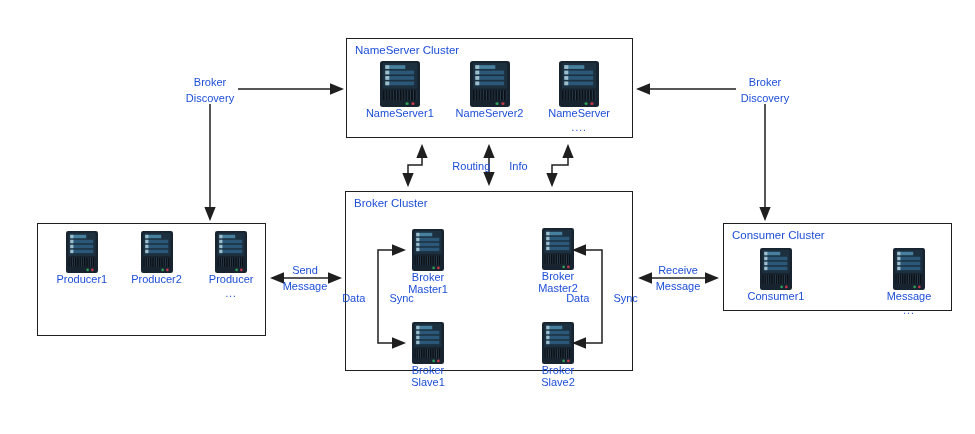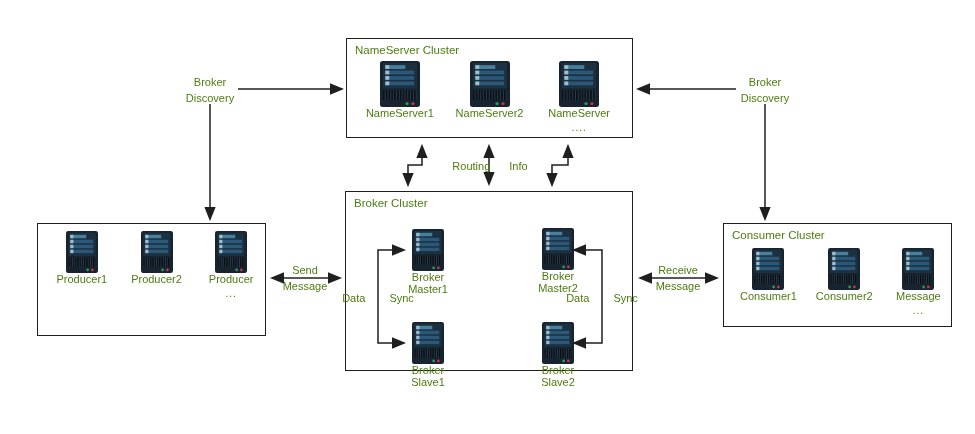--- a/index.html
+++ b/index.html
@@ -1,18 +1,18 @@
 <!DOCTYPE html>
 <html><head>
 <meta charset="utf-8">
 <style>
   html,body { margin:0; padding:0; background:#ffffff; }
   .canvas {
     position:relative; width:975px; height:434px; background:#ffffff;
-    font-family:"Liberation Sans", sans-serif; color:#4d7c0f; overflow:hidden;
+    font-family:"Liberation Sans", sans-serif; color:#1d4ed8; overflow:hidden;
   }
   .cluster {
     position:absolute; box-sizing:border-box;
     border:1.6px solid #1f1f1f; background:#ffffff;
   }
   .cluster-title { font-size:11.5px; padding:5px 0 0 8px; white-space:nowrap; }
   .node-row { display:flex; justify-content:space-between; }
   .node { display:flex; flex-direction:column; align-items:center; }
   .node-label { font-size:11px; line-height:12px; margin-top:0; white-space:nowrap; text-align:center; }
   .node-ellipsis { font-size:10px; letter-spacing:1px; margin-top:3px; }
@@ -102,34 +102,28 @@
       <div class="node pc-node">
         <svg class="server-svg" width="32" height="42">
             <use href="#sv"></use>
           </svg>
         <div class="node-label">Producer</div>
         <div class="node-ellipsis">...</div>
       </div>
     </div>
   </div>
 
-  <div class="cluster" style="left:723px; top:223px; width:229px; height:104px;">
+  <div class="cluster" style="left:723px; top:223px; width:229px; height:88px;">
     <div class="cluster-title">Consumer Cluster</div>
     <div class="node-row pc-row">
       <div class="node pc-node">
         <svg class="server-svg" width="32" height="42">
             <use href="#sv"></use>
           </svg>
         <div class="node-label">Consumer1</div>
-      </div>
-      <div class="node pc-node">
-        <svg class="server-svg" width="32" height="42">
-            <use href="#sv"></use>
-          </svg>
-        <div class="node-label">Consumer2</div>
       </div>
       <div class="node pc-node">
         <svg class="server-svg" width="32" height="42">
             <use href="#sv"></use>
           </svg>
         <div class="node-label">Message</div>
         <div class="node-ellipsis">...</div>
       </div>
     </div>
   </div>

